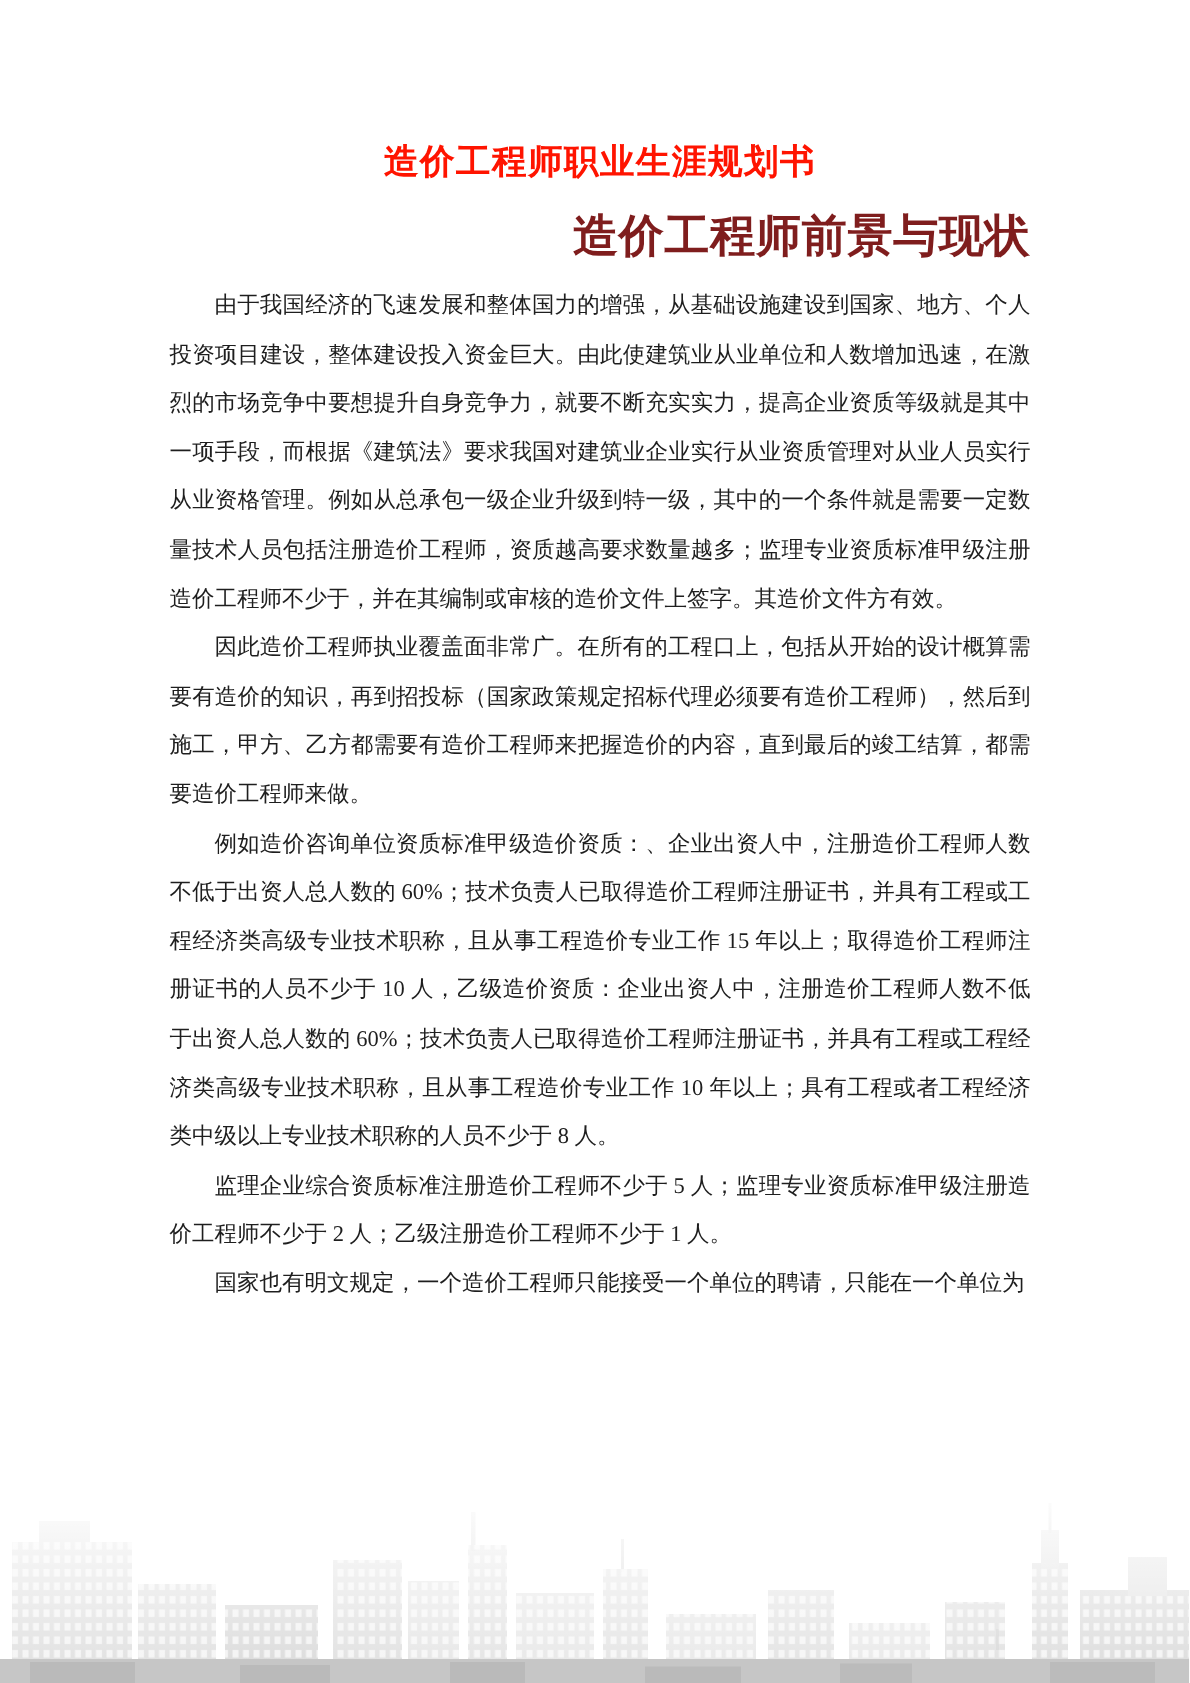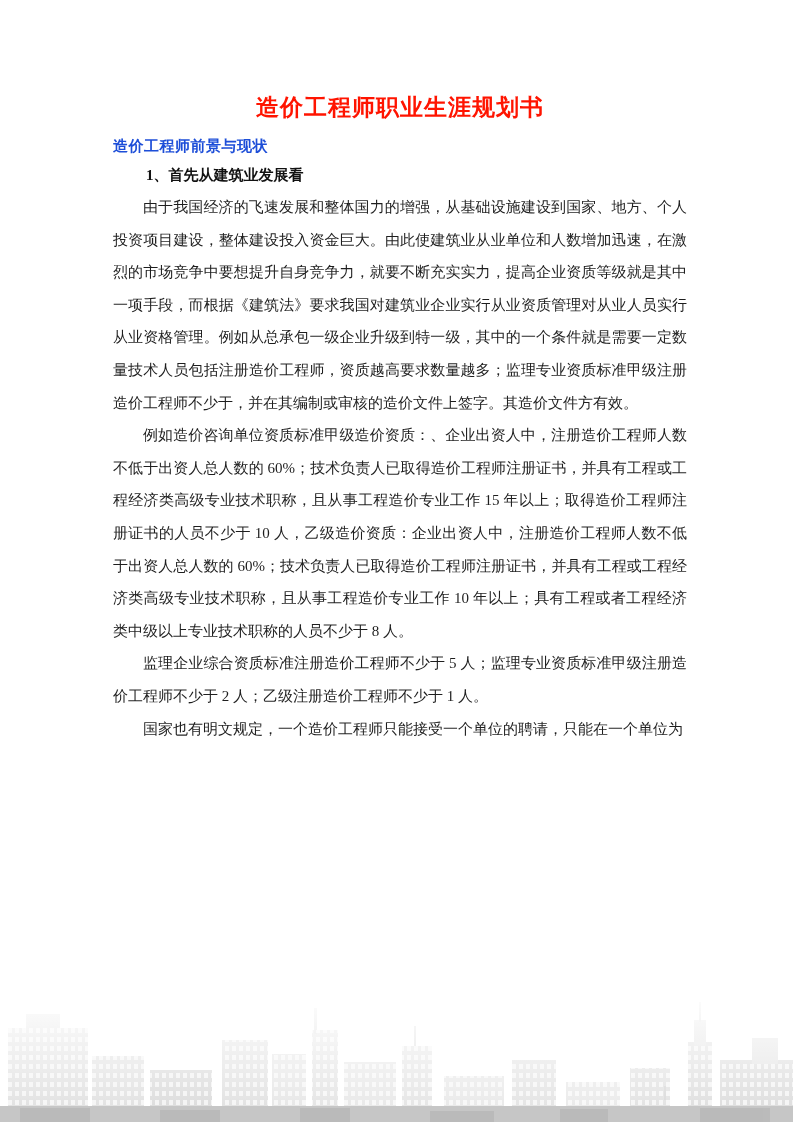--- a/index.html
+++ b/index.html
@@ -19,24 +19,24 @@
   }
   .doc-title{
     margin:0 0 14px 0;
     text-align:center;
     font-size:23px;
     font-weight:bold;
     letter-spacing:1px;
   }
   .section-heading{
     margin:8px 0 10px 0;
-    text-align:left;
-    font-size:15px;
+    text-align:right;
+    font-size:30px;
     font-weight:bold;
-    color:#1d4ed8;
+    color:#7f1d1d;
     letter-spacing:0.5px;
   }
   .sub-heading{
     margin:10px 0 6px 0;
     padding-left:33px;
     font-size:15px;
     font-weight:bold;
     color:#111111;
   }
   .body-text p{
@@ -58,24 +58,24 @@
 </head>
 <body>
 
 <div class="page">
 
   <div class="content">
     <h1 class="doc-title" style="color:#ff1400">造价工程师职业生涯规划书</h1>
 
     <h2 class="section-heading">造价工程师前景与现状</h2>
 
-    <h3 class="sub-heading">1、首先从建筑业发展看</h3>
 
     <div class="body-text">
       <p>由于我国经济的飞速发展和整体国力的增强，从基础设施建设到国家、地方、个人投资项目建设，整体建设投入资金巨大。由此使建筑业从业单位和人数增加迅速，在激烈的市场竞争中要想提升自身竞争力，就要不断充实实力，提高企业资质等级就是其中一项手段，而根据《建筑法》要求我国对建筑业企业实行从业资质管理对从业人员实行从业资格管理。例如从总承包一级企业升级到特一级，其中的一个条件就是需要一定数量技术人员包括注册造价工程师，资质越高要求数量越多；监理专业资质标准甲级注册造价工程师不少于，并在其编制或审核的造价文件上签字。其造价文件方有效。</p>
+      <p>因此造价工程师执业覆盖面非常广。在所有的工程口上，包括从开始的设计概算需要有造价的知识，再到招投标（国家政策规定招标代理必须要有造价工程师），然后到施工，甲方、乙方都需要有造价工程师来把握造价的内容，直到最后的竣工结算，都需要造价工程师来做。</p>
       <p>例如造价咨询单位资质标准甲级造价资质：、企业出资人中，注册造价工程师人数不低于出资人总人数的 60%；技术负责人已取得造价工程师注册证书，并具有工程或工程经济类高级专业技术职称，且从事工程造价专业工作 15 年以上；取得造价工程师注册证书的人员不少于 10 人，乙级造价资质：企业出资人中，注册造价工程师人数不低于出资人总人数的 60%；技术负责人已取得造价工程师注册证书，并具有工程或工程经济类高级专业技术职称，且从事工程造价专业工作 10 年以上；具有工程或者工程经济类中级以上专业技术职称的人员不少于 8 人。</p>
       <p>监理企业综合资质标准注册造价工程师不少于 5 人；监理专业资质标准甲级注册造价工程师不少于 2 人；乙级注册造价工程师不少于 1 人。</p>
       <p>国家也有明文规定，一个造价工程师只能接受一个单位的聘请，只能在一个单位为</p>
     </div>
   </div>
 
   <svg class="skyline" viewBox="0 0 793 132" aria-hidden="true">
     <defs>
       <pattern id="win" width="7" height="9" patternUnits="userSpaceOnUse">
         <rect width="7" height="9" fill="none"></rect>

